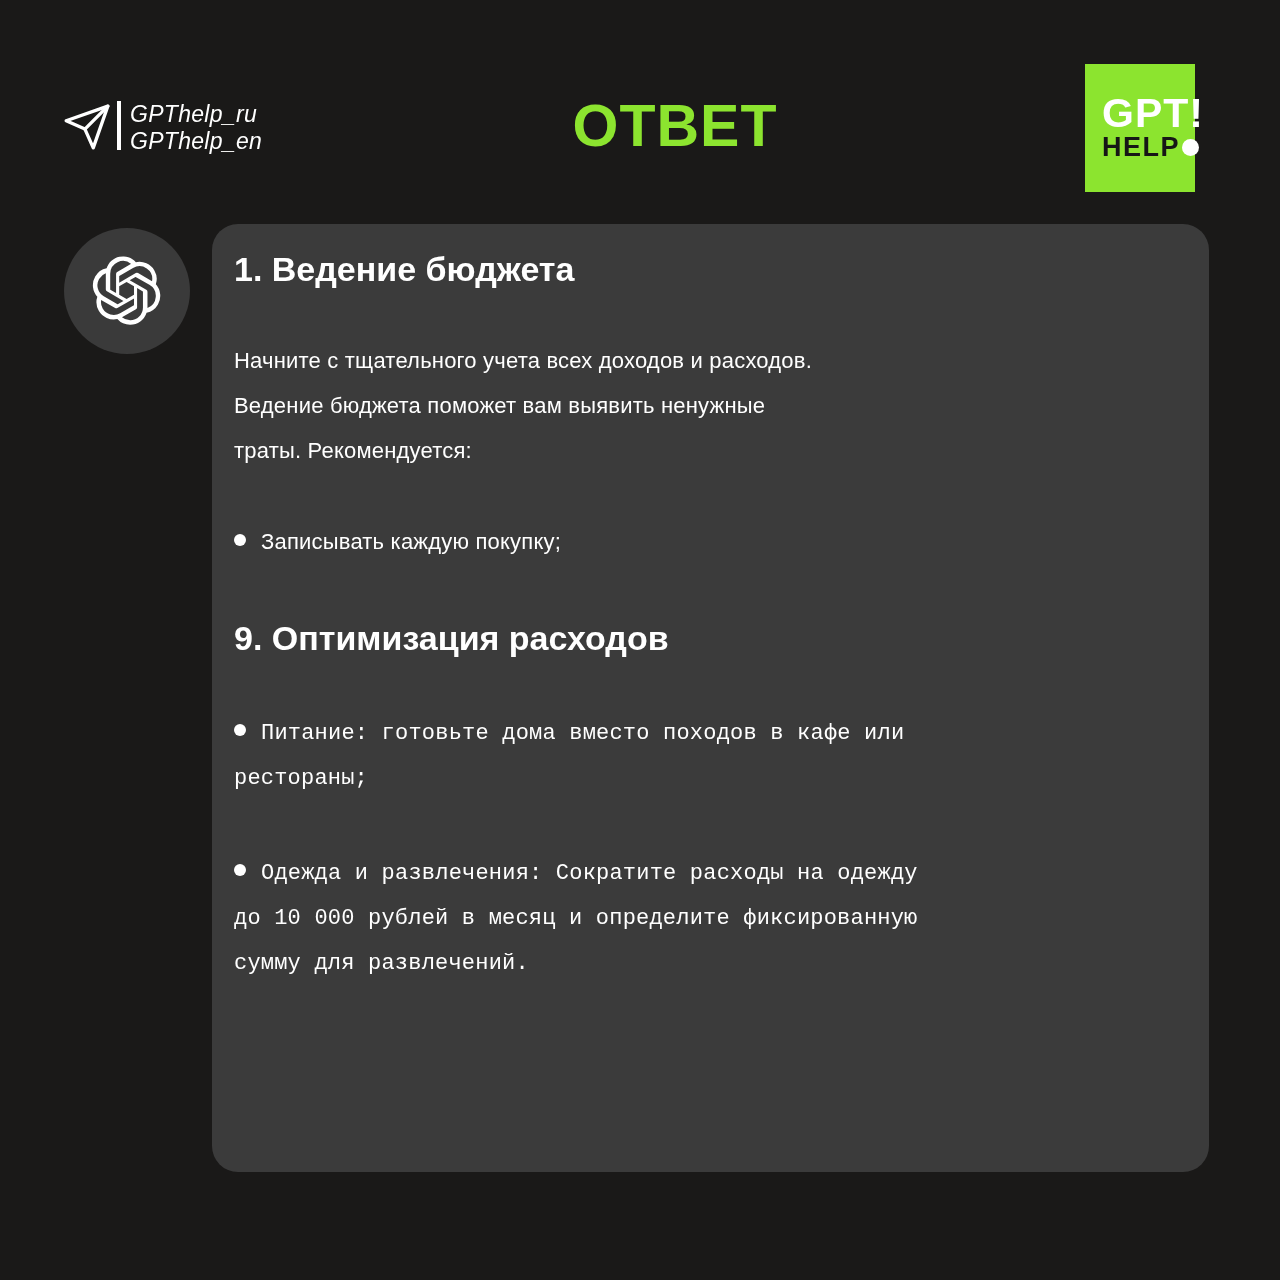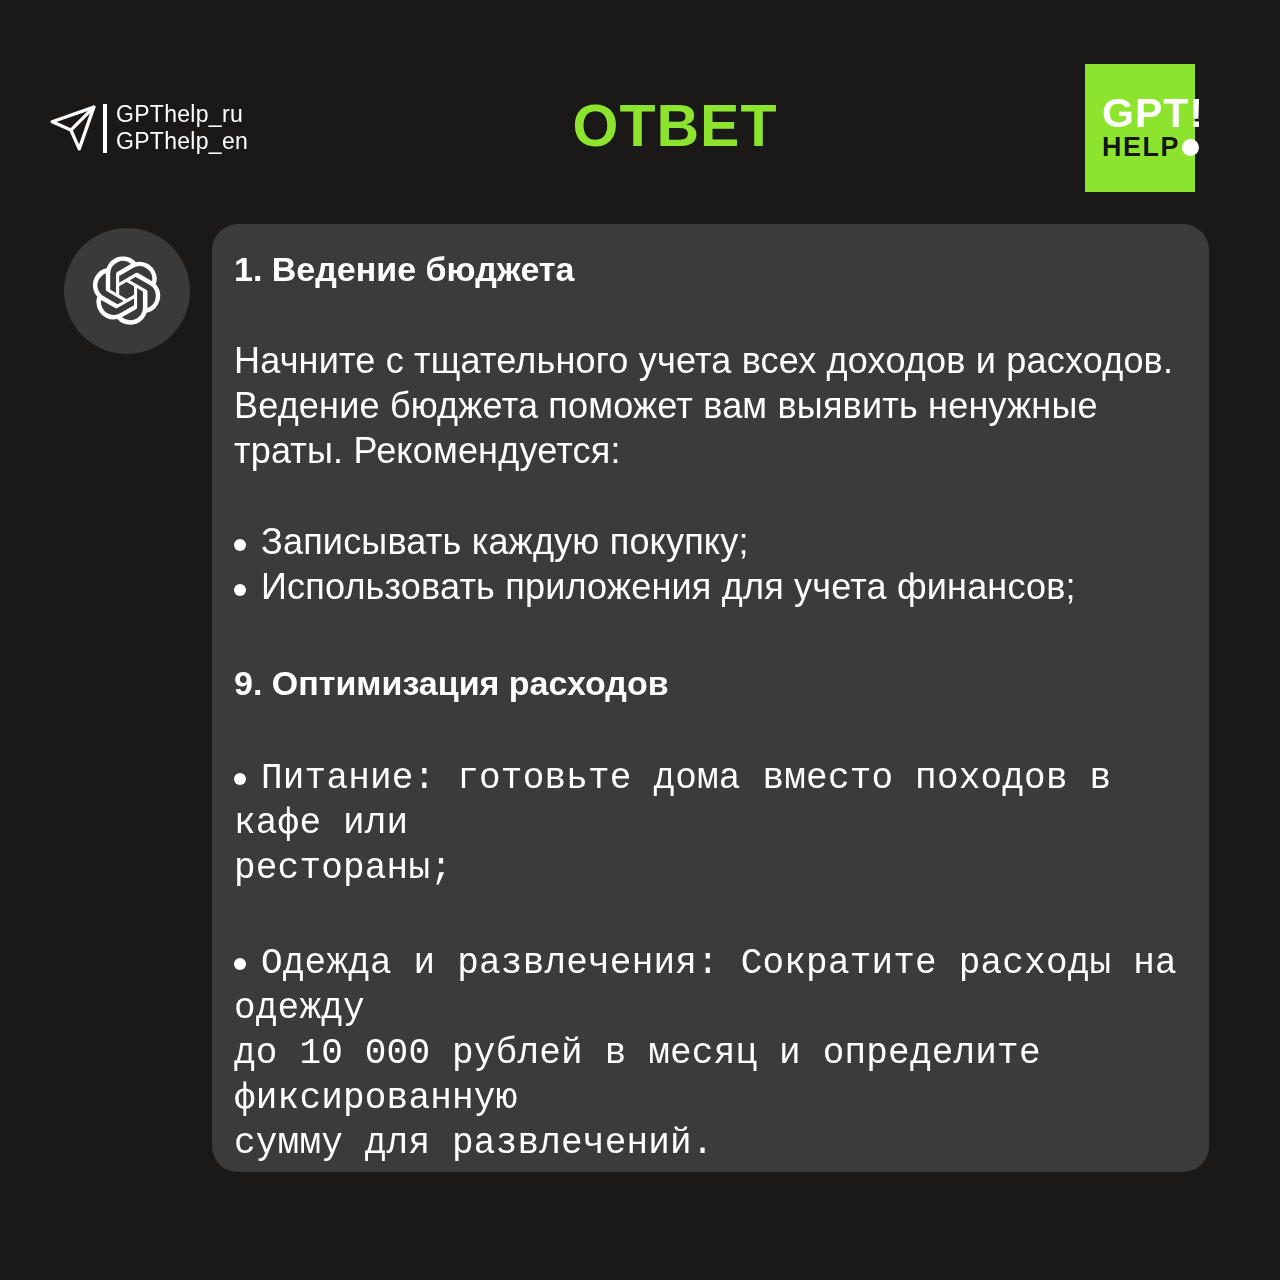--- a/index.html
+++ b/index.html
@@ -12,23 +12,24 @@
   html,body{margin:0;padding:0;}
   body{
     width:1280px;height:1280px;
     background:var(--bg);
     font-family:"Liberation Sans", sans-serif;
     position:relative;
     overflow:hidden;
   }
   
   .tg-block{
-    position:absolute;left:48px;top:101px;
-    display:flex;align-items:center;
+    position:absolute;left:62px;top:101px;
+    display:flex;align-items:flex-start;
     color:#fff;
+    font-style:italic;
   }
   .tg-plane{width:50px;height:52px;flex:0 0 auto;}
   .tg-divider{width:4px;height:49px;background:#fff;margin:0 9px 0 5px;}
   .tg-names{font-size:23px;line-height:27px;letter-spacing:.3px;color:#fff;}
   .page-title{
     position:absolute;top:97px;left:16px;width:100%;
     margin:0;text-align:center;
     color:var(--accent);
     font-size:59px;font-weight:800;letter-spacing:1px;
     line-height:1;
@@ -65,21 +66,21 @@
     width:997px;height:948px;
     background:var(--card);
     border-radius:26px;
     padding:23px 24px 0 22px;
     color:var(--text);
   }
   .answer-card h2{
     margin:0;font-size:34px;font-weight:700;line-height:45px;color:#fff;
   }
   .answer-card p{
-    margin:0;font-size:36px;font-weight:400;line-height:45px;
+    margin:0;font-size:22px;font-weight:400;line-height:45px;
     letter-spacing:.2px;color:#fff;
   }
   .answer-card .text{white-space:pre-line;}
   .para-1{margin-top:46px !important;}
   .bullet-first{margin-top:46px !important;}
   .heading-2{margin-top:52px !important;}
   .bullet-gap{margin-top:50px !important;font-family:Liberation Mono, monospace;}
   .dot{
     width:12px;height:12px;border-radius:50%;background:#fff;
     display:inline-block;margin-right:15px;vertical-align:3px;
@@ -119,21 +120,20 @@
     </svg>
   </div>
 
   <section class="answer-card">
     <h2 class="text">1. Ведение бюджета</h2>
     <p class="text para-1">Начните с тщательного учета всех доходов и расходов.
 Ведение бюджета поможет вам выявить ненужные
 траты. Рекомендуется:</p>
 
     <p class="bullet-first"><span class="dot"></span><span class="text">Записывать каждую покупку;</span></p>
-    <p><span class="dot"></span><span class="text">Использовать приложения для учета финансов;</span></p>
 
     <h2 class="text heading-2">9. Оптимизация расходов</h2>
 
     <p class="bullet-gap"><span class="dot"></span><span class="text">Питание: готовьте дома вместо походов в кафе или
 рестораны;</span></p>
     <p class="bullet-gap"><span class="dot"></span><span class="text">Одежда и развлечения: Сократите расходы на одежду
 до 10 000 рублей в месяц и определите фиксированную
 сумму для развлечений.</span></p>
   </section>
 </main>

